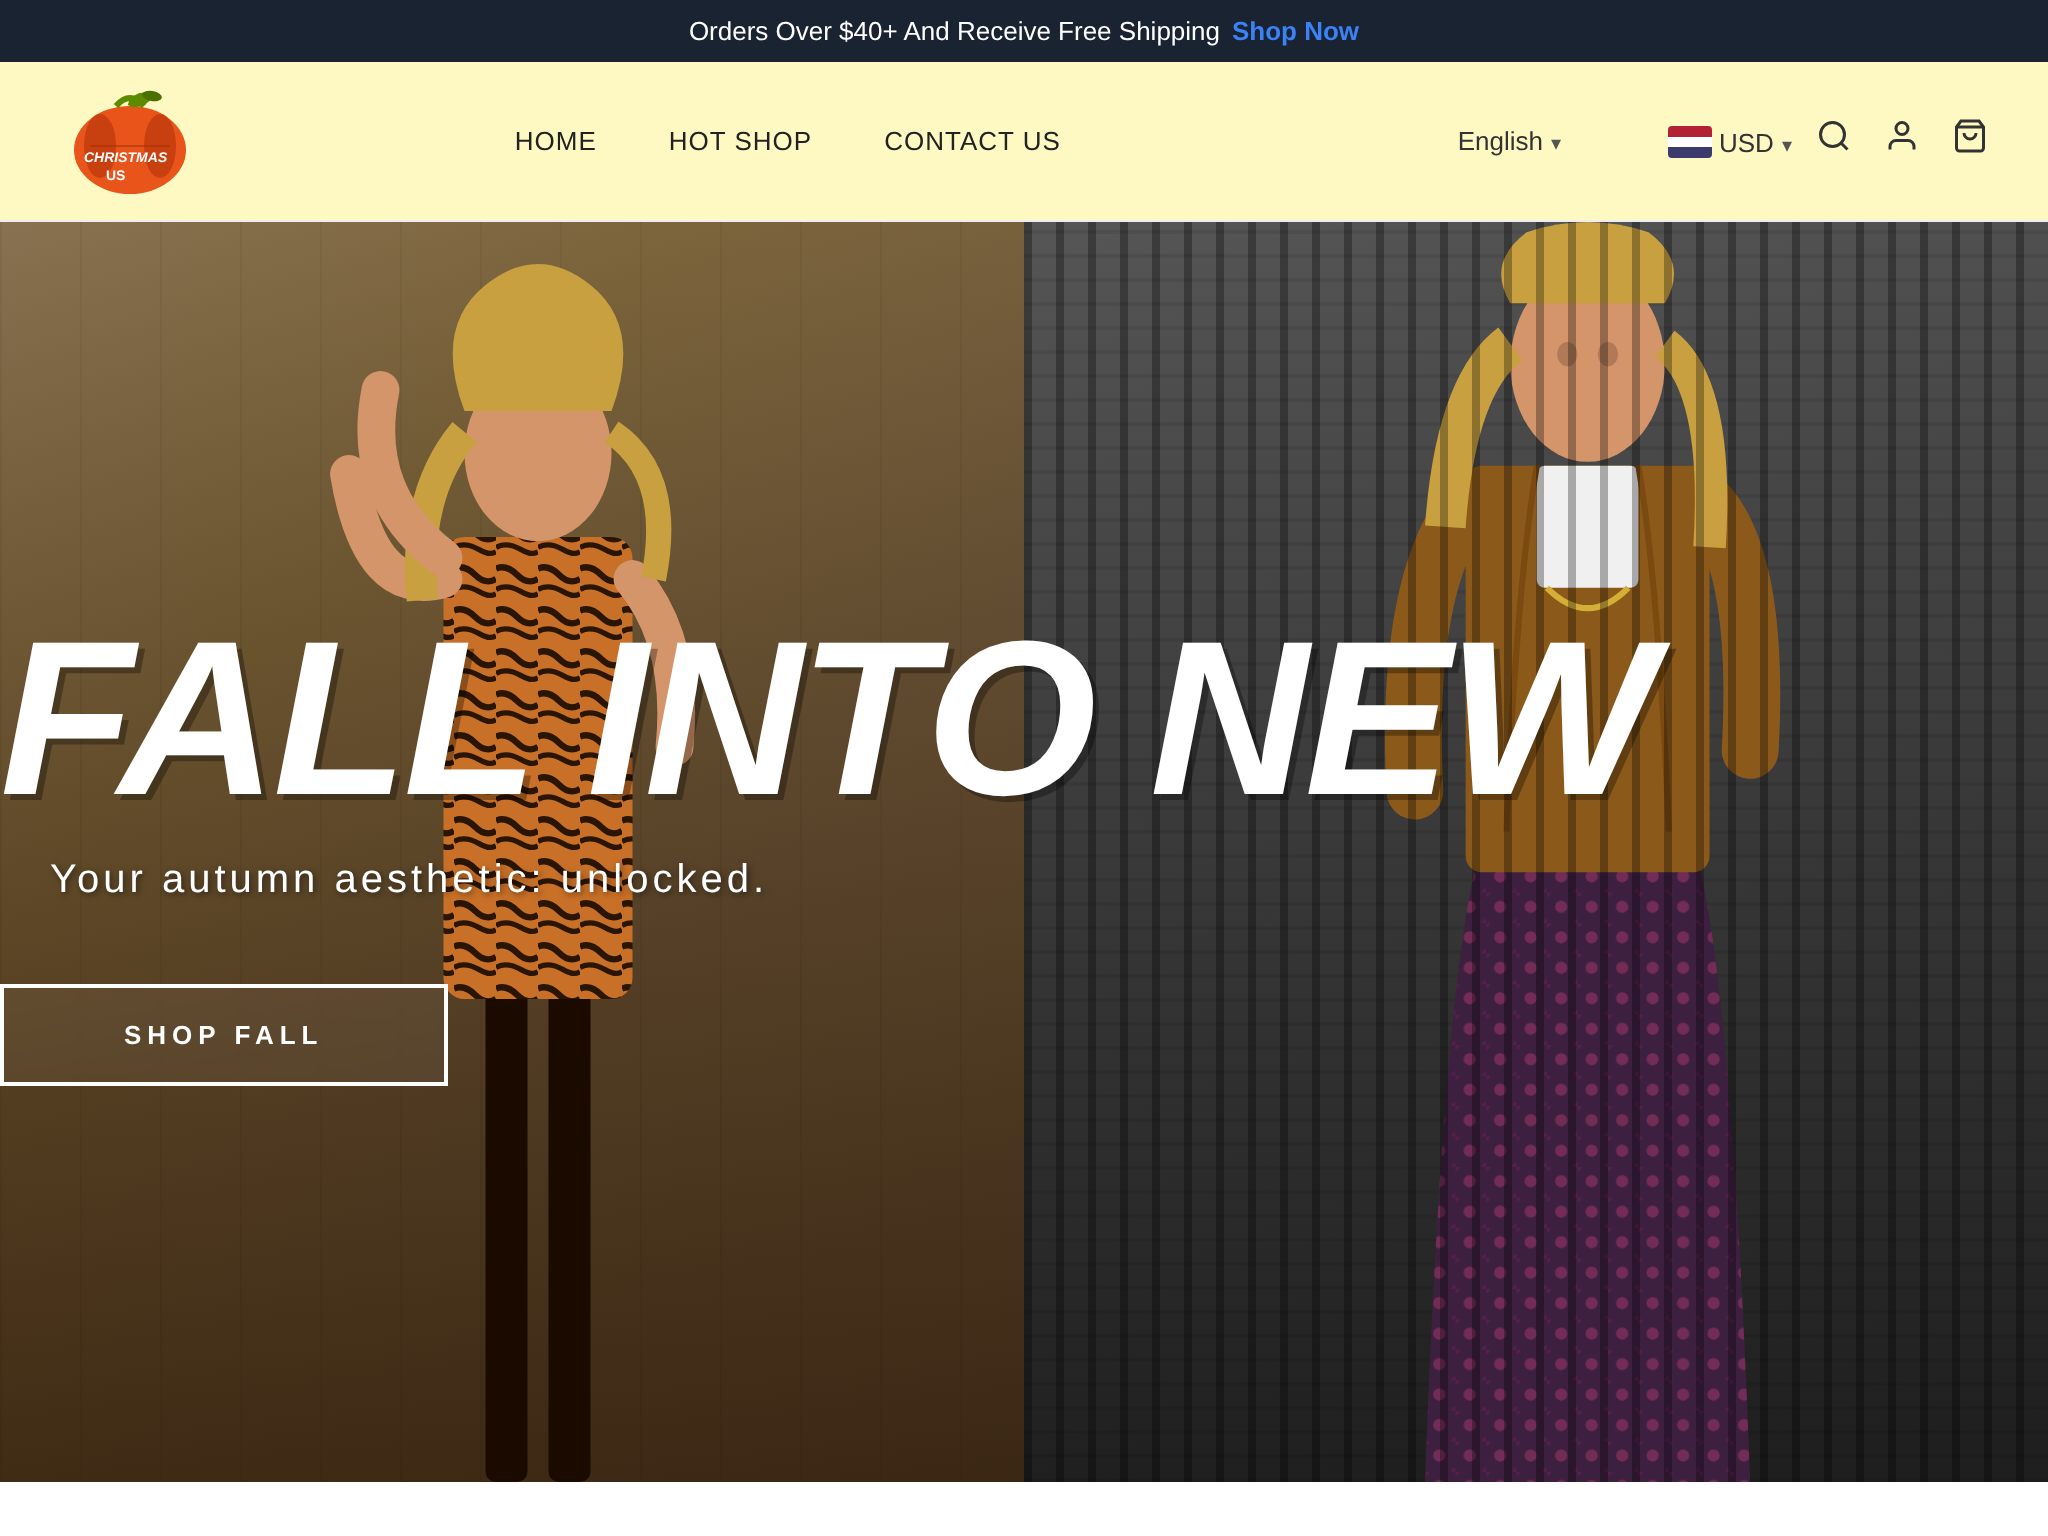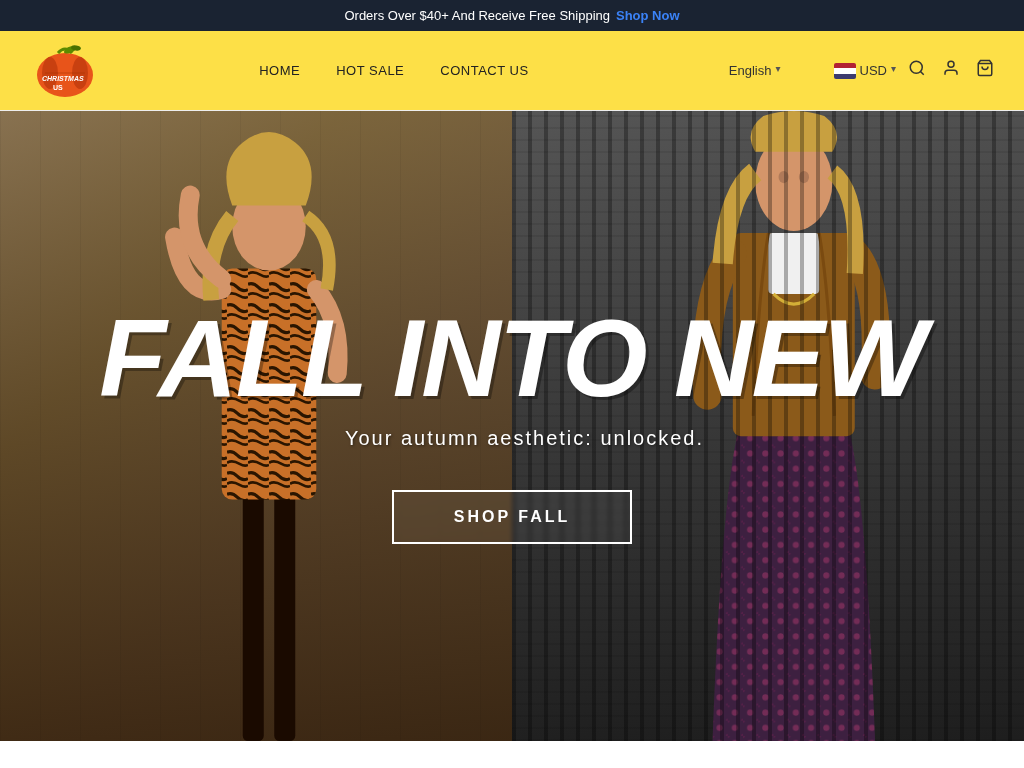--- a/index.html
+++ b/index.html
@@ -22,21 +22,21 @@
       text-decoration: none;
       font-weight: 600;
     }
 
     
     .header {
       display: flex;
       align-items: center;
       justify-content: space-between;
       padding: 10px 30px;
-      background: #fde047;
+      background: #fef9c3;
       border-bottom: 1px solid #eee;
       height: 80px;
     }
     .logo-area {
       display: flex;
       align-items: center;
       gap: 8px;
     }
     .logo-icon {
       width: 70px;
@@ -59,21 +59,21 @@
       font-weight: 500;
       letter-spacing: 0.5px;
     }
     .header-right {
       display: flex;
       align-items: center;
       gap: 12px;
     }
     .lang-currency {
       display: flex;
-      align-items: flex-start;
+      align-items: flex-end;
       gap: 4px;
       font-size: 13px;
       color: #333;
       cursor: pointer;
       padding-left: 41px;
     }
     .lang-currency span { display: flex; align-items: center; gap: 4px; }
     .chevron-down {
       font-size: 10px;
       color: #555;
@@ -142,21 +142,21 @@
         repeating-linear-gradient(0deg, rgba(0,0,0,0.08) 0px, rgba(0,0,0,0.08) 2px, transparent 2px, transparent 12px),
         linear-gradient(180deg, rgba(80,80,80,0.9) 0%, rgba(30,30,30,0.95) 100%);
     }
 
     
     .hero-content {
       position: absolute;
       top: 0; left: 0; right: 0; bottom: 0;
       display: flex;
       flex-direction: column;
-      align-items: center;
+      align-items: flex-start;
       justify-content: center;
       z-index: 10;
     }
     .hero-title {
       font-size: 110px;
       font-weight: 900;
       color: #fff;
       text-align: center;
       line-height: 0.9;
       letter-spacing: -2px;
@@ -173,21 +173,21 @@
       margin-bottom: 40px;
       font-weight: 300;
       text-shadow: 1px 1px 3px rgba(0,0,0,0.5);
       margin-left: 25px;
     }
     .hero-btn {
       border: 2px solid #fff;
       color: #fff;
       background: rgba(255,255,255,0.05);
       padding: 16px 60px;
-      font-size: 16px;
+      font-size: 13px;
       font-weight: 600;
       letter-spacing: 3px;
       cursor: pointer;
       text-transform: uppercase;
       backdrop-filter: blur(2px);
     }
 
     
     .hot-sale-section {
       padding: 30px 30px 20px;
@@ -219,21 +219,21 @@
 
         <line x1="15" y1="30" x2="55" y2="30" stroke="#a03000" stroke-width="1" opacity="0.5"></line>
         <text x="12" y="38" font-size="7" fill="#fff" font-weight="bold" font-style="italic" font-family="Arial">CHRISTMAS</text>
         <text x="23" y="47" font-size="7" fill="#fff" font-weight="bold" font-family="Arial">US</text>
       </svg>
     </div>
   </div>
 
   <nav class="nav">
     <a href="#">HOME</a>
-    <a href="#">HOT SALE</a>
+    <a href="#">HOT SHOP</a>
     <a href="#">CONTACT US</a>
   </nav>
 
   <div class="header-right">
     <div class="lang-currency">
       <span>English</span>
       <span class="chevron-down">▾</span>
     </div>
     <div class="lang-currency">
       <span class="flag-icon"></span>

